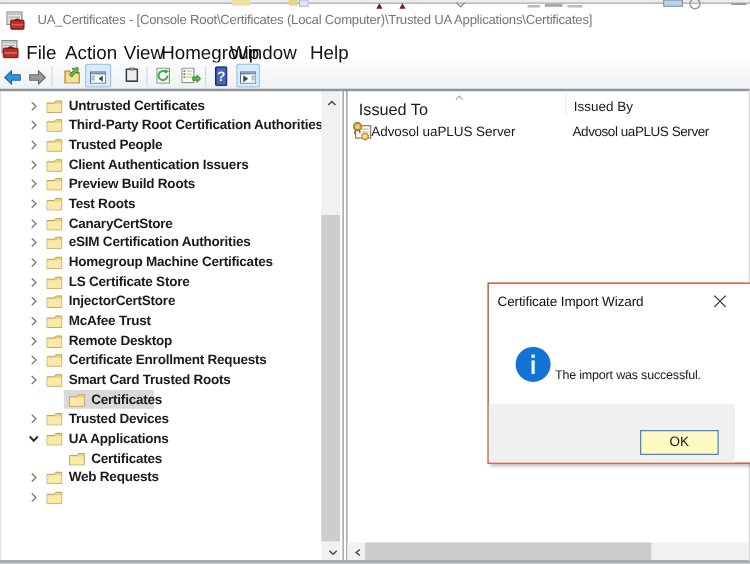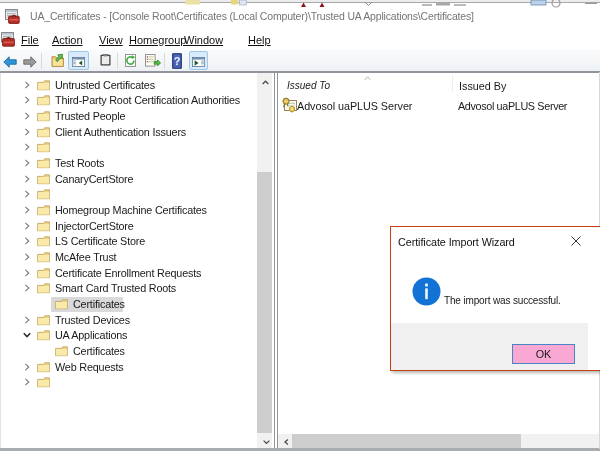--- a/index.html
+++ b/index.html
@@ -5,60 +5,60 @@
   * { margin:0; padding:0; box-sizing:border-box; }
   html,body { width:600px; height:451px; background:#fff; overflow:hidden; }
   body { font-family:"Liberation Sans", sans-serif; color:#1a1a1a; position:relative; }
   .abs { position:absolute; }
   
   #strip-bg { left:0; top:0; width:600px; height:2px; background:#ececec; }
   #strip-line { left:0; top:2px; width:600px; height:1px; background:#a8a8a8; }
   
   #title-text { left:30px; top:10px; font-size:10.5px; color:#757575; letter-spacing:-0.17px; white-space:nowrap; }
   
-  .menu-item { top:33.5px; font-size:11px; color:#111;text-decoration:underline; }
+  .menu-item { top:33.5px; font-size:15px; color:#111; }
   
   #toolbar { left:0; top:50px; width:600px; height:21.5px; background:linear-gradient(#fafbfc,#eef1f4); }
   .tsep { top:53px; width:1px; height:16px; background:#d9d9d9; }
   .tb-hl { top:51px; width:21px; height:19px; background:#d9eafa; border:1px solid #9fc7e8; border-radius:2px; }
   
   #leftline { left:0; top:72px; width:1px; height:377px; background:#e3e3e3; }
   #treepane-border { left:274px; top:72px; width:1px; height:377px; background:#8f959b; }
   #rightpane { left:277px; top:72px; width:322px; height:377px; background:#fff; border-left:1px solid #8f959b; }
   #bottombar { left:0; top:448px; width:600px; height:3px; background:#a9adb2; }
   #topline { left:0; top:71.4px; width:600px; height:1.4px; background:#8f959b; }
   #rightline { left:599px; top:72px; width:1px; height:377px; background:#d7d7d7; }
   
   #tree { left:0; top:76.8px; width:254px; }
   .trow { position:relative; height:15.68px; white-space:nowrap; }
-  .trow .lbl { position:absolute; left:55px; top:50%; transform:translateY(-50%); font-size:10.8px; letter-spacing:-0.18px; }
+  .trow .lbl { position:absolute; left:55px; top:50%; transform:translateY(-50%); font-size:10.8px; letter-spacing:-0.18px;font-weight:bold; }
   .trow svg.fold { position:absolute; left:37px; top:50%; transform:translateY(-50%); }
   .trow .chev { position:absolute; left:22px; top:50%; transform:translateY(-50%); width:10px; height:10px; }
   .trow.child svg.fold { left:55px; }
   .trow.child .lbl { left:73px; }
   .sel-bg { position:absolute; left:51px; top:0.5px; width:72px; height:15px; background:#d9d9d9; }
   
   #vsb { left:257px; top:72.5px; width:15px; height:376px; background:#f1f1f1; }
   #vsb-thumb { left:257px; top:171.5px; width:15px; height:261.5px; background:#cdcdcd; }
   
-  #colhead-issuedto { left:287px; top:80px; font-size:10px; color:#1a1a1a;font-style:italic; }
+  #colhead-issuedto { left:287px; top:80px; font-size:13px; color:#1a1a1a; }
   #colhead-issuedby { left:459px; top:80px; font-size:10.8px; color:#1a1a1a; }
   #col-divider { left:452px; top:75px; width:1px; height:17px; background:#ededed; }
   #sortmark { left:364.4px; top:75.8px; width:7px; height:4.4px; }
   #row-issuedto { left:297px; top:100px; font-size:10.8px; letter-spacing:-0.05px; }
   #row-issuedby { left:458px; top:100px; font-size:10.8px; letter-spacing:-0.35px; }
   
   #hsb { left:278px; top:434px; width:321px; height:14px; background:#f1f1f1; }
   #hsb-thumb { left:292px; top:434px; width:229px; height:14px; background:#cdcdcd; }
   
   #dialog { left:390px; top:226px; width:225px; height:145px; background:#fff; border:1px solid #c2410c; box-shadow:2px 2px 3px rgba(0,0,0,0.28); }
   #dlg-title { position:absolute; left:7px; top:9px; font-size:10.8px; letter-spacing:-0.08px; color:#111; }
   #dlg-close { position:absolute; left:180px; top:9px; width:10px; height:10px; }
   #dlg-foot { position:absolute; left:0; top:96px; width:197px; height:47px; background:#f0f0f0; }
-  #dlg-ok { position:absolute; left:121px; top:117px; width:63px; height:20px; background:#f9a8d4; border:1px solid #4a86c7; font-size:10.8px; text-align:center; line-height:18px; color:#1a1a1a; }
+  #dlg-ok { position:absolute; left:121px; top:117px; width:63px; height:20px; background:#fef9c3; border:1px solid #4a86c7; font-size:10.8px; text-align:center; line-height:18px; color:#1a1a1a; }
   #dlg-icon { position:absolute; left:21px; top:50px; }
   #dlg-msg { position:absolute; left:53px; top:68px; font-size:10px; letter-spacing:-0.15px; color:#1a1a1a; }
 </style>
 </head>
 <body>
 <div class="abs" id="strip-bg"></div>
 <div class="abs" id="strip-line"></div>
 <svg class="abs" style="left:0;top:0" width="600" height="9" viewBox="0 0 600 9">
 <rect x="185.5" y="0" width="14.5" height="4.5" fill="#ece0a4"></rect>
 <rect x="231" y="0" width="7" height="4.5" fill="#e7d77c"></rect>
@@ -207,20 +207,21 @@
       <span class="lbl">Client Authentication Issuers</span>
     </div>
     <div class="trow">
       <svg class="chev" viewBox="0 0 10 10">
         <path d="M3.4 1.8 L6.8 5 L3.4 8.2" fill="none" stroke="#787878" stroke-width="1.05"></path>
       </svg>
       <svg class="fold" width="13" height="11" viewBox="0 0 13 11">
         <path d="M0.6 2.9 L6.6 2.9 L7.6 1.3 L12.4 1.3 L12.4 10.4 L0.6 10.4 Z" fill="#eed386" stroke="#bda05a" stroke-width="0.8"></path>
         <path d="M0.9 3.6 L12.1 3.6 L12.1 10.1 L0.9 10.1 Z" fill="#f9eaa9"></path>
       </svg>
+      <span class="lbl">Preview Build Roots</span>
     </div>
     <div class="trow">
       <svg class="chev" viewBox="0 0 10 10">
         <path d="M3.4 1.8 L6.8 5 L3.4 8.2" fill="none" stroke="#787878" stroke-width="1.05"></path>
       </svg>
       <svg class="fold" width="13" height="11" viewBox="0 0 13 11">
         <path d="M0.6 2.9 L6.6 2.9 L7.6 1.3 L12.4 1.3 L12.4 10.4 L0.6 10.4 Z" fill="#eed386" stroke="#bda05a" stroke-width="0.8"></path>
         <path d="M0.9 3.6 L12.1 3.6 L12.1 10.1 L0.9 10.1 Z" fill="#f9eaa9"></path>
       </svg>
       <span class="lbl">Test Roots</span>
@@ -236,60 +237,71 @@
       <span class="lbl">CanaryCertStore</span>
     </div>
     <div class="trow">
       <svg class="chev" viewBox="0 0 10 10">
         <path d="M3.4 1.8 L6.8 5 L3.4 8.2" fill="none" stroke="#787878" stroke-width="1.05"></path>
       </svg>
       <svg class="fold" width="13" height="11" viewBox="0 0 13 11">
         <path d="M0.6 2.9 L6.6 2.9 L7.6 1.3 L12.4 1.3 L12.4 10.4 L0.6 10.4 Z" fill="#eed386" stroke="#bda05a" stroke-width="0.8"></path>
         <path d="M0.9 3.6 L12.1 3.6 L12.1 10.1 L0.9 10.1 Z" fill="#f9eaa9"></path>
       </svg>
+      <span class="lbl">eSIM Certification Authorities</span>
     </div>
     <div class="trow">
       <svg class="chev" viewBox="0 0 10 10">
         <path d="M3.4 1.8 L6.8 5 L3.4 8.2" fill="none" stroke="#787878" stroke-width="1.05"></path>
       </svg>
       <svg class="fold" width="13" height="11" viewBox="0 0 13 11">
         <path d="M0.6 2.9 L6.6 2.9 L7.6 1.3 L12.4 1.3 L12.4 10.4 L0.6 10.4 Z" fill="#eed386" stroke="#bda05a" stroke-width="0.8"></path>
         <path d="M0.9 3.6 L12.1 3.6 L12.1 10.1 L0.9 10.1 Z" fill="#f9eaa9"></path>
       </svg>
       <span class="lbl">Homegroup Machine Certificates</span>
     </div>
     <div class="trow">
       <svg class="chev" viewBox="0 0 10 10">
         <path d="M3.4 1.8 L6.8 5 L3.4 8.2" fill="none" stroke="#787878" stroke-width="1.05"></path>
       </svg>
       <svg class="fold" width="13" height="11" viewBox="0 0 13 11">
         <path d="M0.6 2.9 L6.6 2.9 L7.6 1.3 L12.4 1.3 L12.4 10.4 L0.6 10.4 Z" fill="#eed386" stroke="#bda05a" stroke-width="0.8"></path>
         <path d="M0.9 3.6 L12.1 3.6 L12.1 10.1 L0.9 10.1 Z" fill="#f9eaa9"></path>
       </svg>
+      <span class="lbl">LS Certificate Store</span>
+    </div>
+    <div class="trow">
+      <svg class="chev" viewBox="0 0 10 10">
+        <path d="M3.4 1.8 L6.8 5 L3.4 8.2" fill="none" stroke="#787878" stroke-width="1.05"></path>
+      </svg>
+      <svg class="fold" width="13" height="11" viewBox="0 0 13 11">
+        <path d="M0.6 2.9 L6.6 2.9 L7.6 1.3 L12.4 1.3 L12.4 10.4 L0.6 10.4 Z" fill="#eed386" stroke="#bda05a" stroke-width="0.8"></path>
+        <path d="M0.9 3.6 L12.1 3.6 L12.1 10.1 L0.9 10.1 Z" fill="#f9eaa9"></path>
+      </svg>
       <span class="lbl">InjectorCertStore</span>
     </div>
     <div class="trow">
       <svg class="chev" viewBox="0 0 10 10">
         <path d="M3.4 1.8 L6.8 5 L3.4 8.2" fill="none" stroke="#787878" stroke-width="1.05"></path>
       </svg>
       <svg class="fold" width="13" height="11" viewBox="0 0 13 11">
         <path d="M0.6 2.9 L6.6 2.9 L7.6 1.3 L12.4 1.3 L12.4 10.4 L0.6 10.4 Z" fill="#eed386" stroke="#bda05a" stroke-width="0.8"></path>
         <path d="M0.9 3.6 L12.1 3.6 L12.1 10.1 L0.9 10.1 Z" fill="#f9eaa9"></path>
       </svg>
-      <span class="lbl">LS Certificate Store</span>
-    </div>
-    <div class="trow">
-      <svg class="chev" viewBox="0 0 10 10">
-        <path d="M3.4 1.8 L6.8 5 L3.4 8.2" fill="none" stroke="#787878" stroke-width="1.05"></path>
-      </svg>
-      <svg class="fold" width="13" height="11" viewBox="0 0 13 11">
-        <path d="M0.6 2.9 L6.6 2.9 L7.6 1.3 L12.4 1.3 L12.4 10.4 L0.6 10.4 Z" fill="#eed386" stroke="#bda05a" stroke-width="0.8"></path>
-        <path d="M0.9 3.6 L12.1 3.6 L12.1 10.1 L0.9 10.1 Z" fill="#f9eaa9"></path>
-      </svg>
       <span class="lbl">McAfee Trust</span>
+    </div>
+    <div class="trow">
+      <svg class="chev" viewBox="0 0 10 10">
+        <path d="M3.4 1.8 L6.8 5 L3.4 8.2" fill="none" stroke="#787878" stroke-width="1.05"></path>
+      </svg>
+      <svg class="fold" width="13" height="11" viewBox="0 0 13 11">
+        <path d="M0.6 2.9 L6.6 2.9 L7.6 1.3 L12.4 1.3 L12.4 10.4 L0.6 10.4 Z" fill="#eed386" stroke="#bda05a" stroke-width="0.8"></path>
+        <path d="M0.9 3.6 L12.1 3.6 L12.1 10.1 L0.9 10.1 Z" fill="#f9eaa9"></path>
+      </svg>
+      <span class="lbl">Remote Desktop</span>
     </div>
     <div class="trow">
       <svg class="chev" viewBox="0 0 10 10">
         <path d="M3.4 1.8 L6.8 5 L3.4 8.2" fill="none" stroke="#787878" stroke-width="1.05"></path>
       </svg>
       <svg class="fold" width="13" height="11" viewBox="0 0 13 11">
         <path d="M0.6 2.9 L6.6 2.9 L7.6 1.3 L12.4 1.3 L12.4 10.4 L0.6 10.4 Z" fill="#eed386" stroke="#bda05a" stroke-width="0.8"></path>
         <path d="M0.9 3.6 L12.1 3.6 L12.1 10.1 L0.9 10.1 Z" fill="#f9eaa9"></path>
       </svg>
       <span class="lbl">Certificate Enrollment Requests</span>

